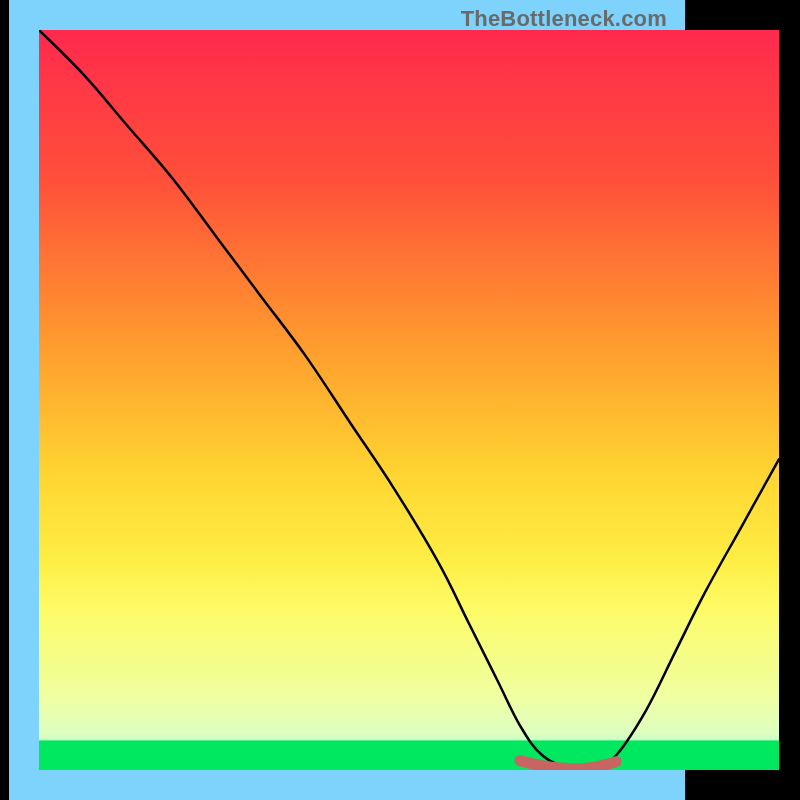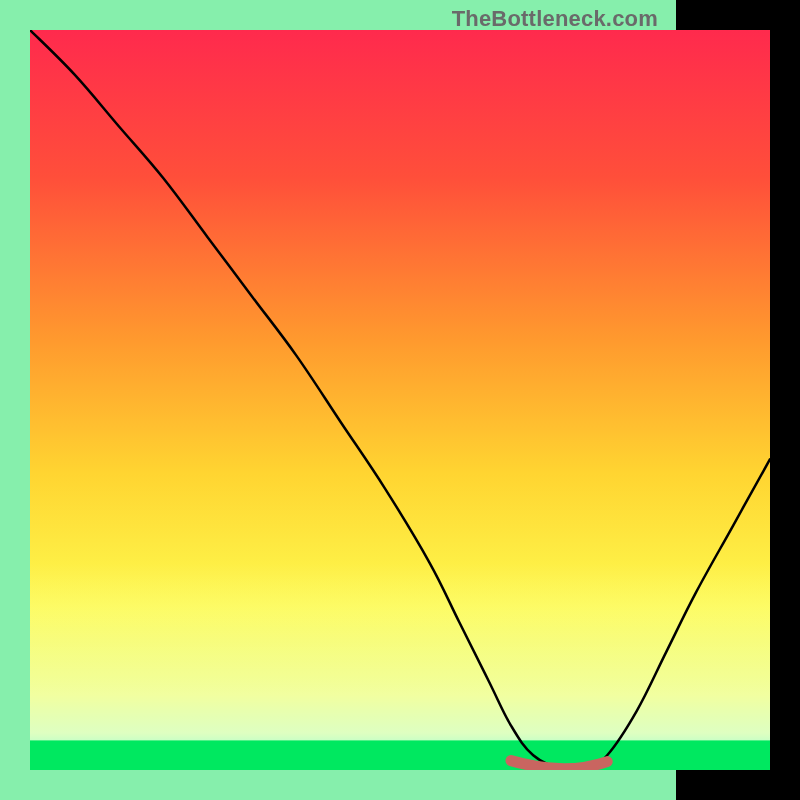--- a/index.html
+++ b/index.html
@@ -5,25 +5,25 @@
   html, body {
     margin: 0;
     padding: 0;
     width: 800px;
     height: 800px;
     background: #000;
     overflow: hidden;
   }
   .frame {
     position: absolute;
-    left: 0;
+    left: 9px;
     top: 0;
     width: 676px;
     height: 800px;
-    background: #86efac;
+    background: #7dd3fc;
   }
   .plot {
     position: absolute;
     left: 30px;
     top: 30px;
     width: 740px;
     height: 740px;
   }
   .watermark {
     position: absolute;

